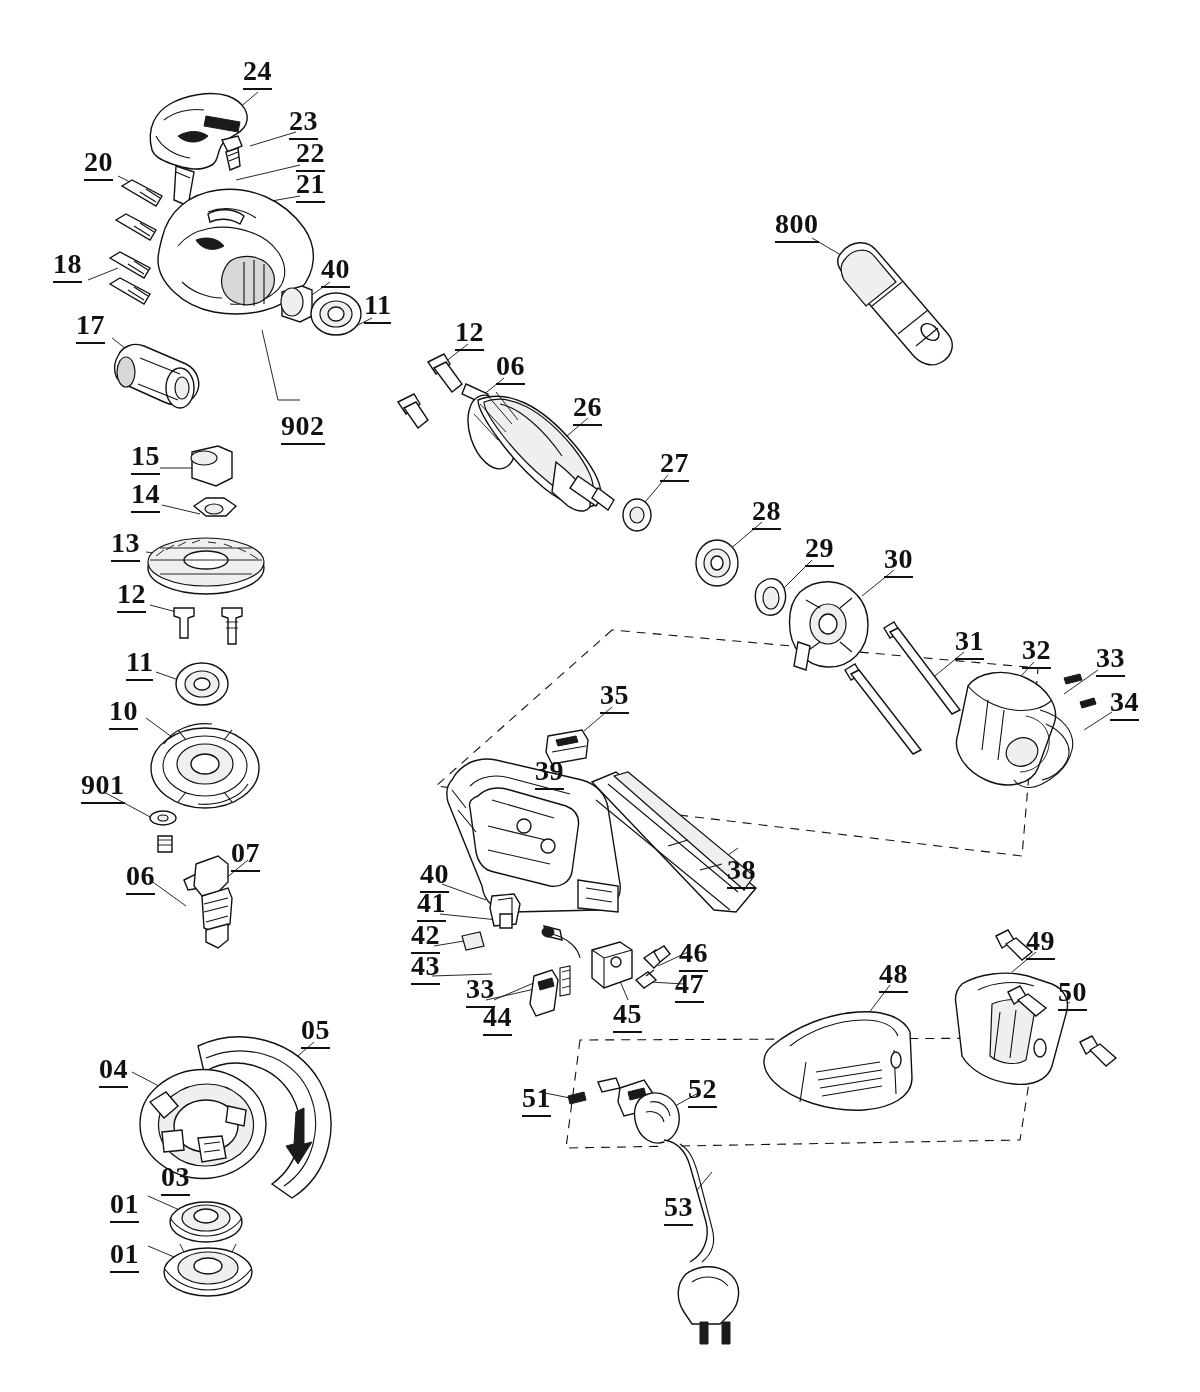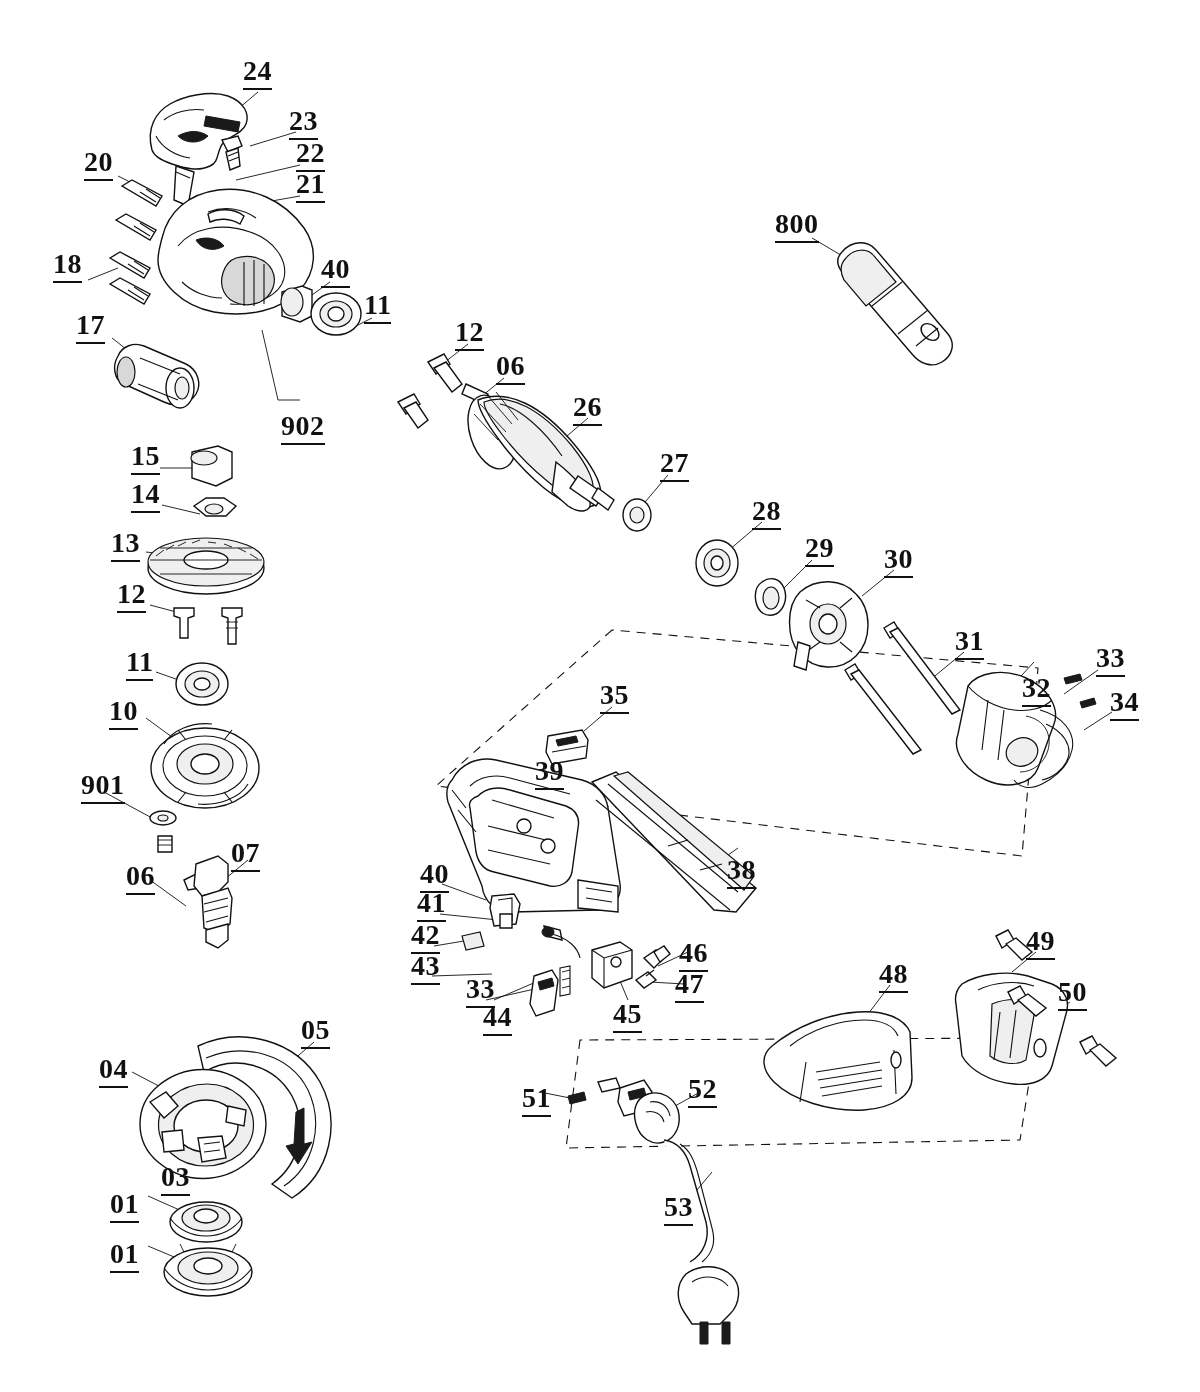--- a/index.html
+++ b/index.html
@@ -448,21 +448,21 @@
   <div class="callout" style="left:281px; top:412px;">902</div>
   <div class="callout" style="left:131px; top:442px;">15</div>
   <div class="callout" style="left:660px; top:449px;">27</div>
   <div class="callout" style="left:131px; top:480px;">14</div>
   <div class="callout" style="left:752px; top:497px;">28</div>
   <div class="callout" style="left:111px; top:529px;">13</div>
   <div class="callout" style="left:805px; top:534px;">29</div>
   <div class="callout" style="left:884px; top:545px;">30</div>
   <div class="callout" style="left:117px; top:580px;">12</div>
   <div class="callout" style="left:955px; top:627px;">31</div>
-  <div class="callout" style="left:1022px; top:674px;">32</div>
+  <div class="callout" style="left:1022px; top:636px;">32</div>
   <div class="callout" style="left:1096px; top:644px;">33</div>
   <div class="callout" style="left:126px; top:648px;">11</div>
   <div class="callout" style="left:1110px; top:688px;">34</div>
   <div class="callout" style="left:600px; top:681px;">35</div>
   <div class="callout" style="left:109px; top:697px;">10</div>
   <div class="callout" style="left:535px; top:757px;">39</div>
   <div class="callout" style="left:81px; top:771px;">901</div>
   <div class="callout" style="left:727px; top:824px;margin-top:32px;">38</div>
   <div class="callout" style="left:231px; top:839px;">07</div>
   <div class="callout" style="left:126px; top:862px;">06</div>

